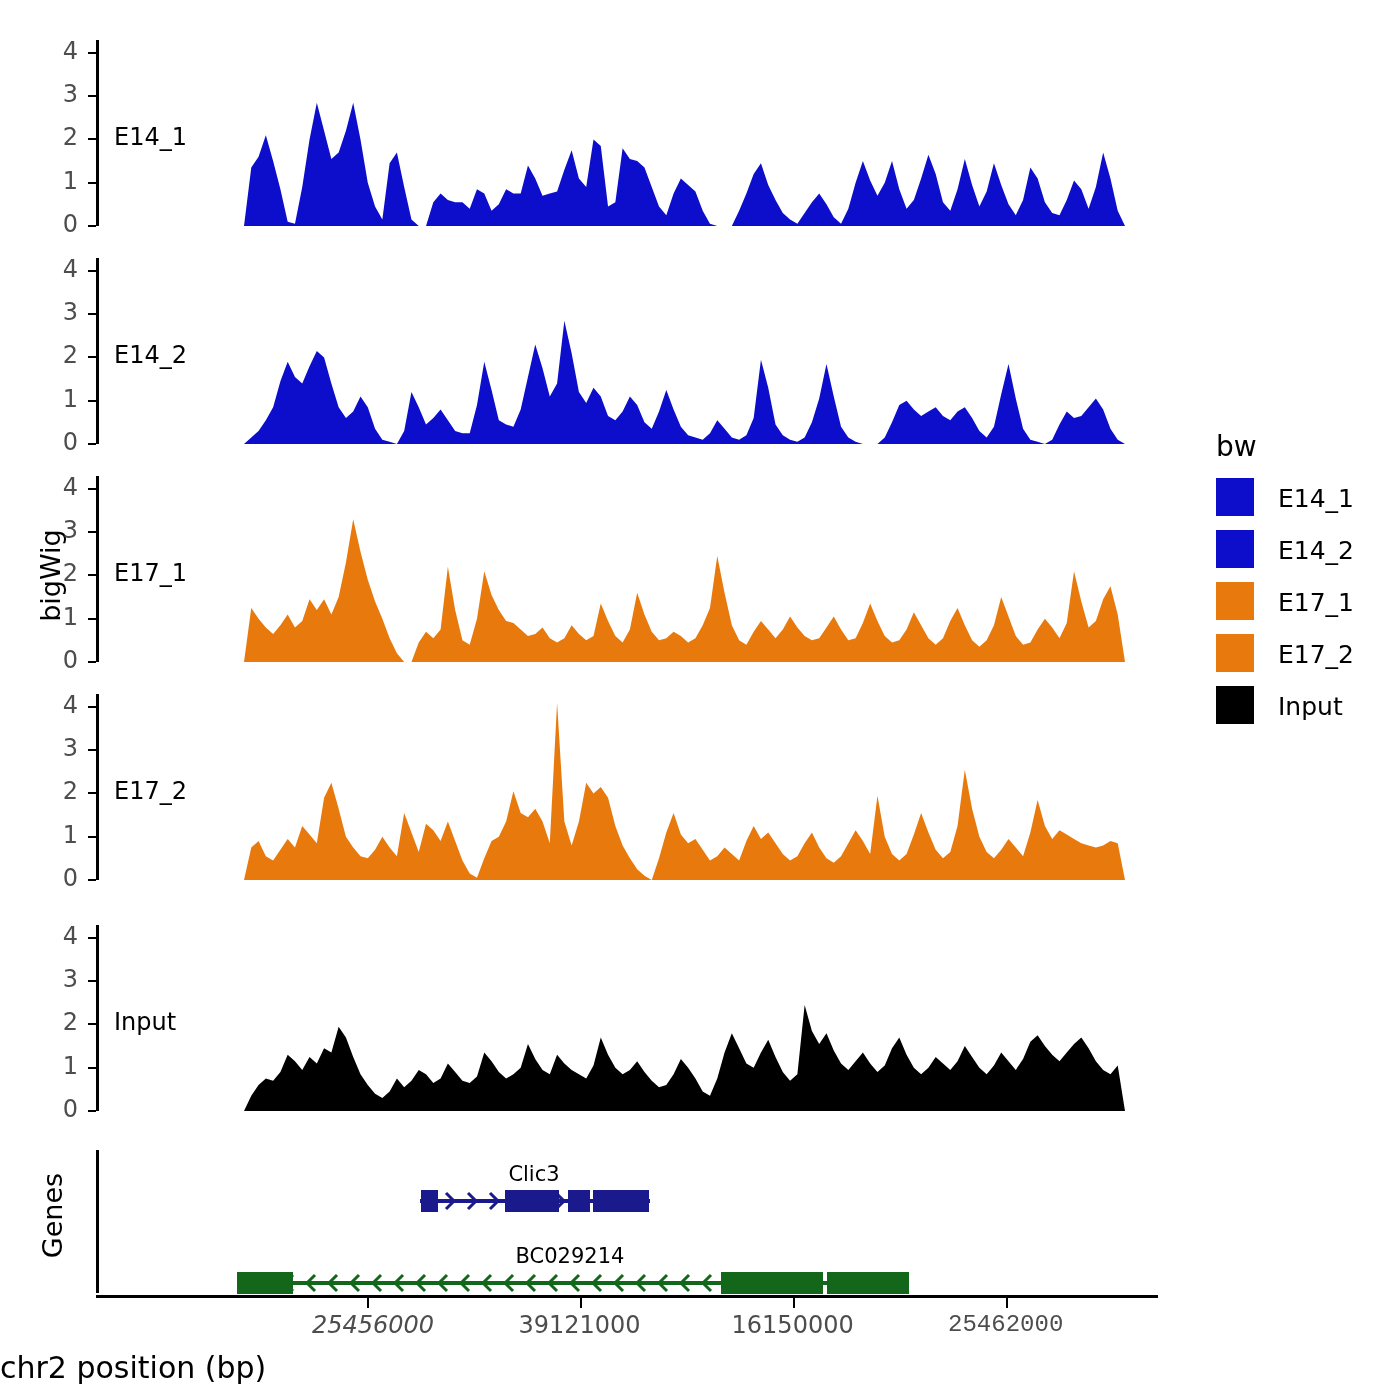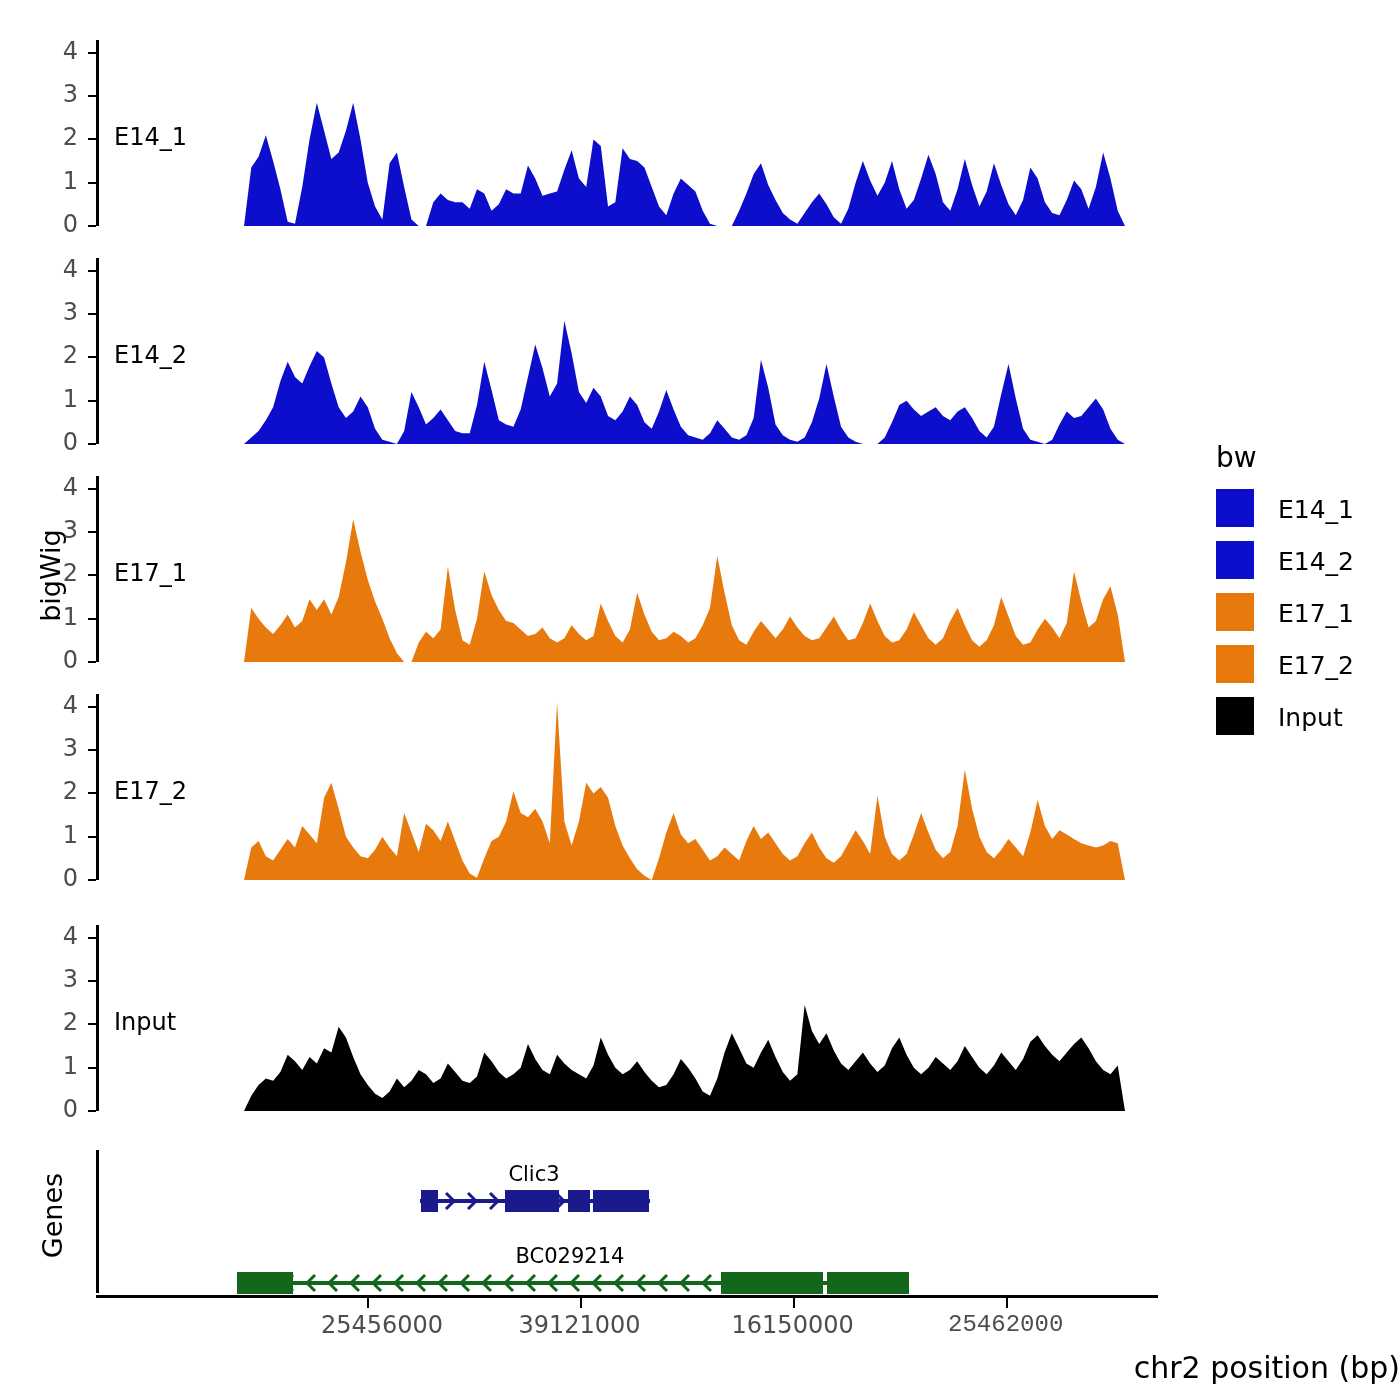--- a/index.html
+++ b/index.html
@@ -15,21 +15,21 @@
   .axisline{position:absolute;background:#000;width:3px;}
   .tick{position:absolute;background:#000;height:2px;width:8px;}
   .ticklab{position:absolute;font-size:24px;color:#4d4d4d;text-align:right;
            white-space:nowrap;}
   .tracklab{position:absolute;font-size:24px;color:#000;white-space:nowrap;}
 
   .xaxis{position:absolute;background:#000;height:3px;}
   .xtick{position:absolute;background:#000;width:2px;height:10px;}
   .xticklab{position:absolute;font-size:24px;color:#4d4d4d;white-space:nowrap;
             text-align:center;}
-  .xtitle{position:absolute;font-size:30px;color:#000;text-align:right;
+  .xtitle{position:absolute;font-size:30px;color:#000;text-align:left;
           width:100%;left:0;}
 
   
   .legend{position:absolute;}
   .legend-title{position:absolute;font-size:28px;color:#000;}
   .lg-key{position:absolute;width:38px;height:38px;}
   .lg-lab{position:absolute;font-size:25px;color:#000;white-space:nowrap;}
   .gene-name{position:absolute;font-size:21px;color:#000;white-space:nowrap;
              text-align:center;}
   svg{display:block;overflow:visible;}
@@ -189,32 +189,32 @@
           <rect x="484" y="4" width="102" height="22" fill="#12671B"></rect>
           <rect x="590" y="4" width="82" height="22" fill="#12671B"></rect>
         </svg>
       </div>
   </div>
 
   <div class="panel" id="xaxis-panel" style="left:0;top:1295px;width:1400px;height:105px;">
     <div class="xaxis" style="left:96px;top:0px;width:1062px;"></div>
     <div id="xticks-holder">
         <div class="xtick" style="left: 366.509px; top: 3px;"></div>
-        <div class="xticklab" style="left: 292px; top: 16px; width: 180px;">25456000</div>
+        <div class="xticklab" style="left: 283px; top: 16px; width: 180px; font-style: italic;">25456000</div>
         <div class="xtick" style="left: 579.568px; top: 3px;"></div>
         <div class="xticklab" style="left: 489.568px; top: 16px; width: 180px;">39121000</div>
         <div class="xtick" style="left: 792.628px; top: 3px;"></div>
         <div class="xticklab" style="left: 702.628px; top: 16px; width: 180px;">16150000</div>
         <div class="xtick" style="left: 1005.69px; top: 3px;"></div>
         <div class="xticklab" style="left: 915.687px; top: 16px; width: 180px; font-family: Liberation Mono, monospace;">25462000</div>
       </div>
     <div class="xtitle" style="top:55px;">chr2 position (bp)</div>
   </div>
 
-  <div class="legend" style="left:1210px;top:441px;width:190px;height:260px;text-align:right;">
+  <div class="legend" style="left:1210px;top:430px;width:190px;height:260px;text-align:right;">
     <div class="legend-title" style="left:6px;top:0px;">bw</div>
     <div id="legend-holder">
         <div class="lg-key" style="left: 6px; top: 48px; background: rgb(13, 13, 204);"></div>
         <div class="lg-lab" style="left: 68px; top: 54px;">E14_1</div>
         <div class="lg-key" style="left: 6px; top: 100px; background: rgb(13, 13, 204);"></div>
         <div class="lg-lab" style="left: 68px; top: 106px;">E14_2</div>
         <div class="lg-key" style="left: 6px; top: 152px; background: rgb(232, 121, 12);"></div>
         <div class="lg-lab" style="left: 68px; top: 158px;">E17_1</div>
         <div class="lg-key" style="left: 6px; top: 204px; background: rgb(232, 121, 12);"></div>
         <div class="lg-lab" style="left: 68px; top: 210px;">E17_2</div>

